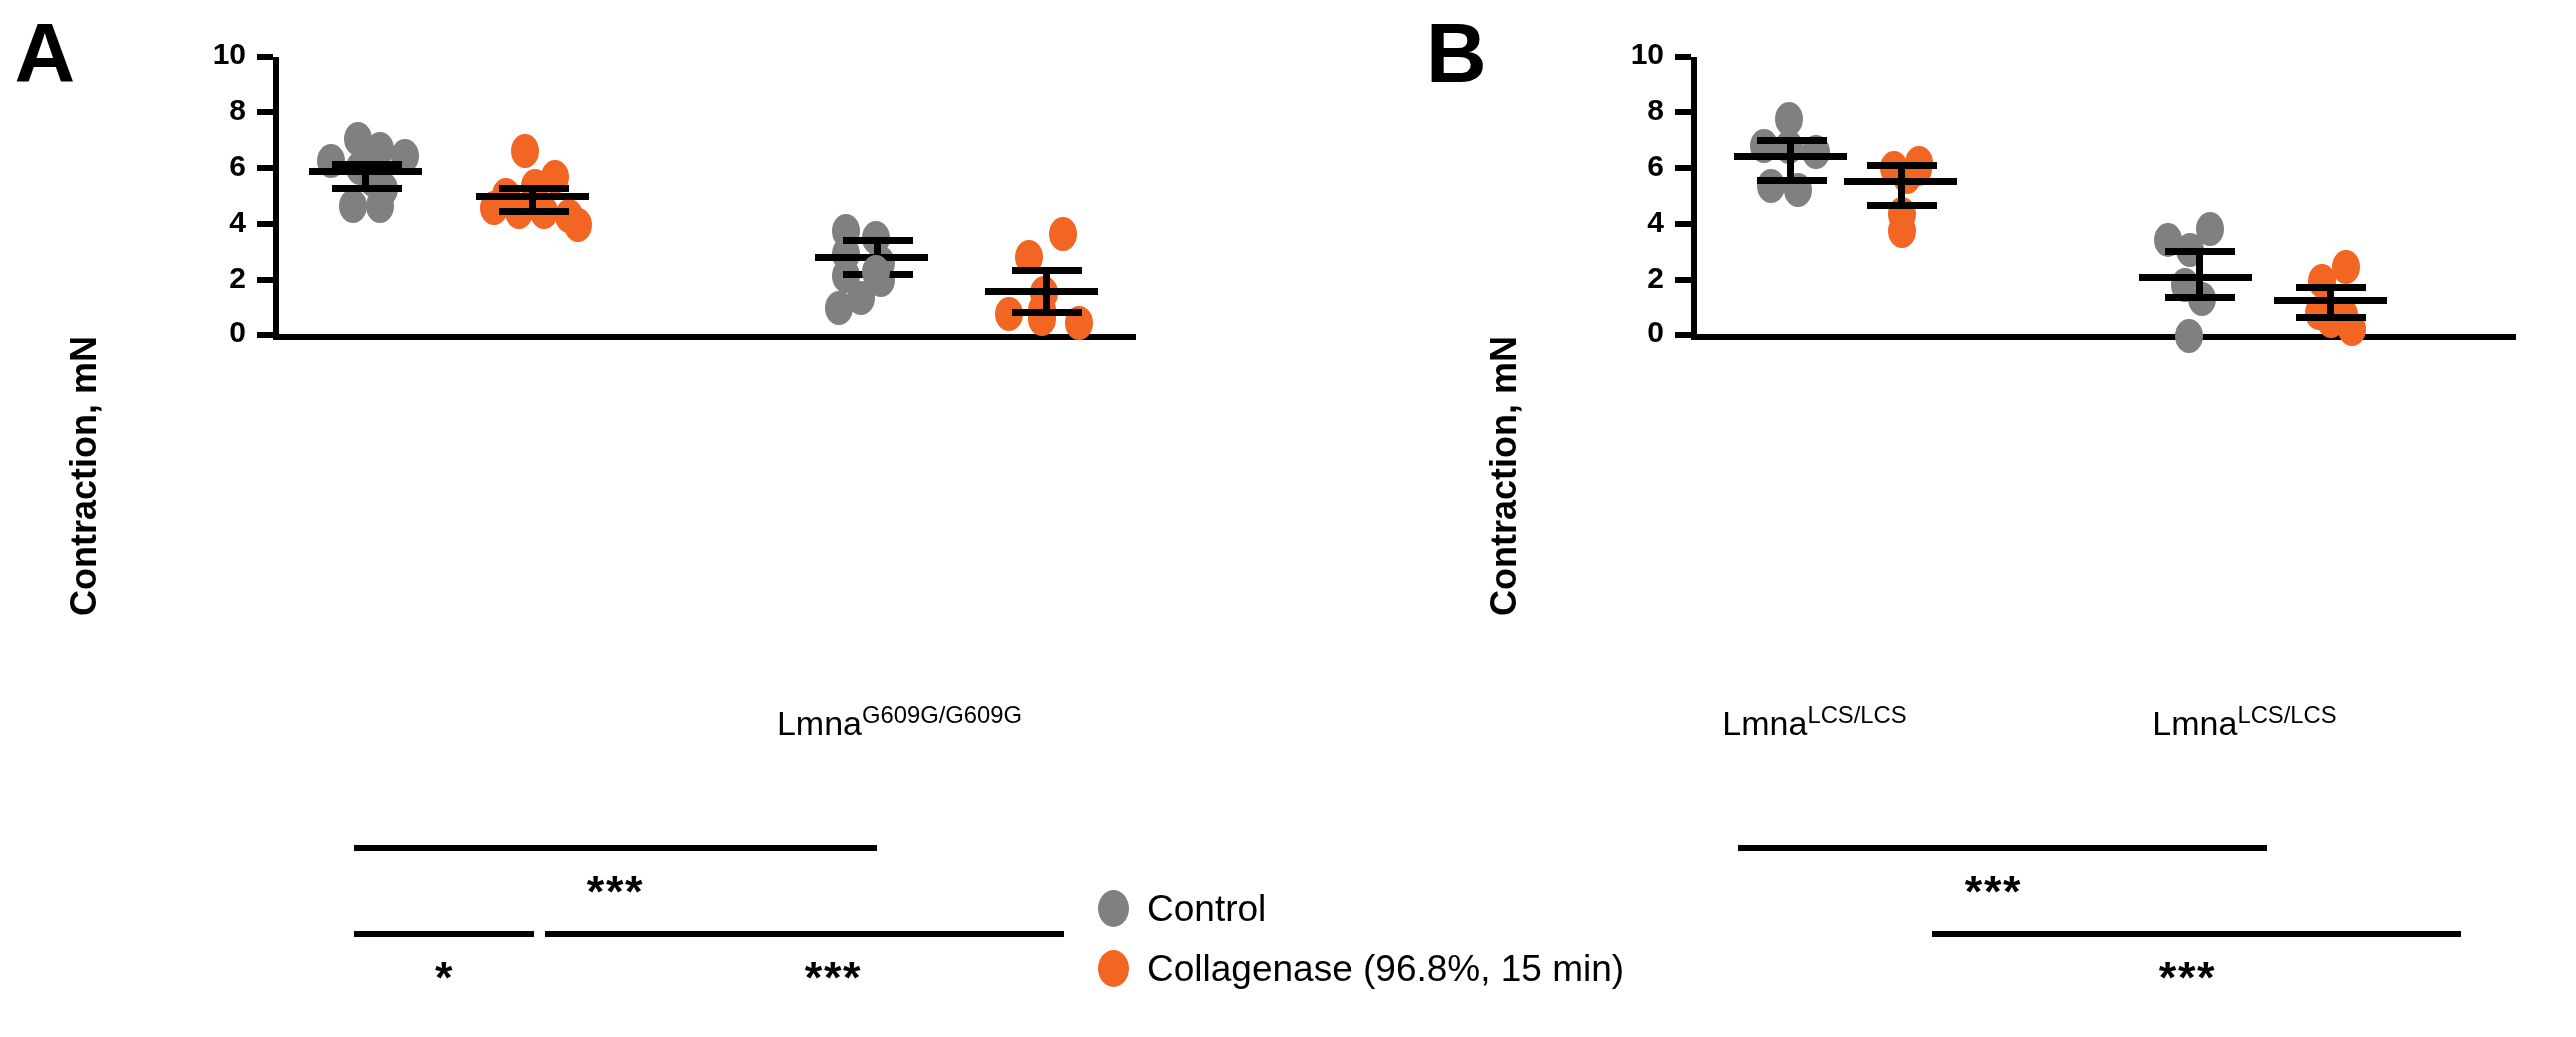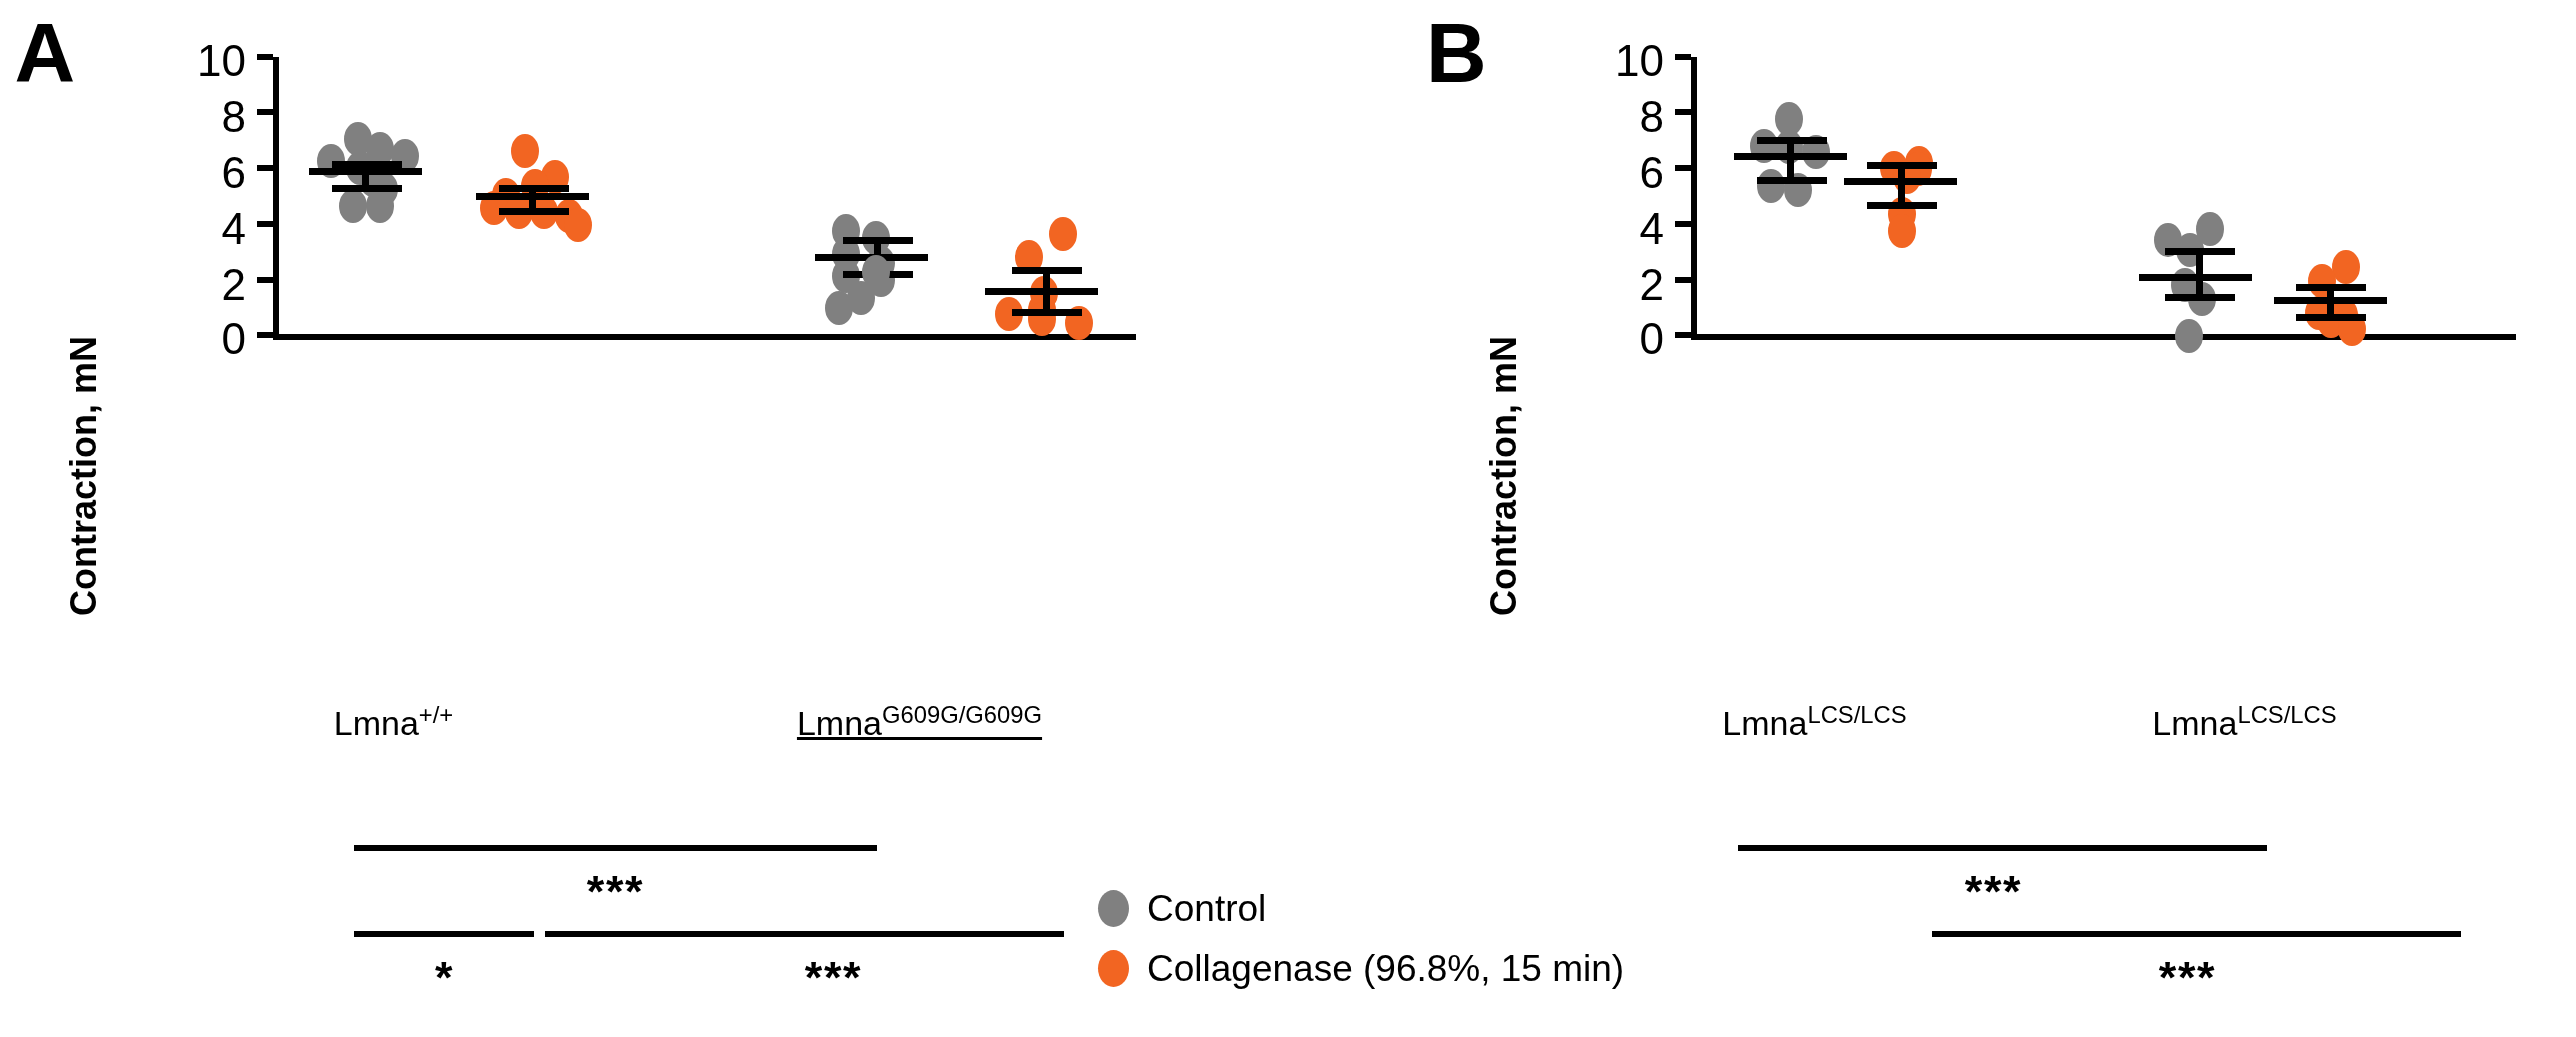--- a/index.html
+++ b/index.html
@@ -10,21 +10,21 @@
   #panel-b{left:1288px;width:1288px;}
 
   .panel-letter{position:absolute;font-weight:bold;font-size:84px;line-height:1;
                 letter-spacing:-1.6px;}
 
   .ylabel{position:absolute;font-weight:bold;font-size:36px;white-space:nowrap;
           transform-origin:0 0;transform:rotate(-90deg);}
   .axis-v{position:absolute;background:#000;width:5.7px;}
   .axis-h{position:absolute;background:#000;height:5.7px;}
   .tick{position:absolute;background:#000;height:5.7px;width:16px;}
-  .ticklabel{position:absolute;font-weight:normal;font-size:44px;
+  .ticklabel{position:absolute;font-weight:bold;font-size:30px;
              text-align:right;line-height:1;}
 
   .dot{position:absolute;border-radius:50%;}
   .dot.ctrl{background:#808080;}
   .dot.coll{background:#F26522;}
 
   .mean-line{position:absolute;background:#000;height:7.3px;}
   .err-cap{position:absolute;background:#000;height:7.3px;}
   .err-stem{position:absolute;background:#000;width:7.3px;}
 
@@ -121,24 +121,21 @@
   <div class="dot coll" style="left:1028px;top:293px;width:27.6px;height:34px;"></div>
   <div class="dot coll" style="left:995px;top:297px;width:27.6px;height:34px;"></div>
   <div class="dot coll" style="left:1028px;top:302px;width:27.6px;height:34px;"></div>
   <div class="dot coll" style="left:1065px;top:306px;width:27.6px;height:34px;"></div>
 
   <div class="err-cap" style="left:1012px;top:267px;width:70px;"></div>
   <div class="err-stem" style="left:1043px;top:267px;height:49px;"></div>
   <div class="err-cap" style="left:1012px;top:309px;width:70px;"></div>
   <div class="mean-line" style="left:985px;top:288px;width:113px;"></div>
 
-  <div class="xlabel" style="left:211px;top:704px;width:365px;">
-    <span>Lmna</span><sup>+/+</sup>
-  </div>
-  <div class="xlabel" style="left:668px;top:704px;width:503px;text-decoration:underline;">
+  <div class="xlabel" style="left:648px;top:704px;width:503px;">
     <span>Lmna</span><sup>G609G/G609G</sup>
   </div>
 
   <div class="sig-bar" style="left:354px;top:845px;width:523px;"></div>
   <div class="sig-star" style="left:494px;top:869px;width:243px;">***</div>
 
   <div class="sig-bar" style="left:354px;top:931px;width:180px;"></div>
   <div class="sig-star" style="left:323px;top:955px;width:243px;">*</div>
 
   <div class="sig-bar" style="left:545px;top:931px;width:519px;"></div>

